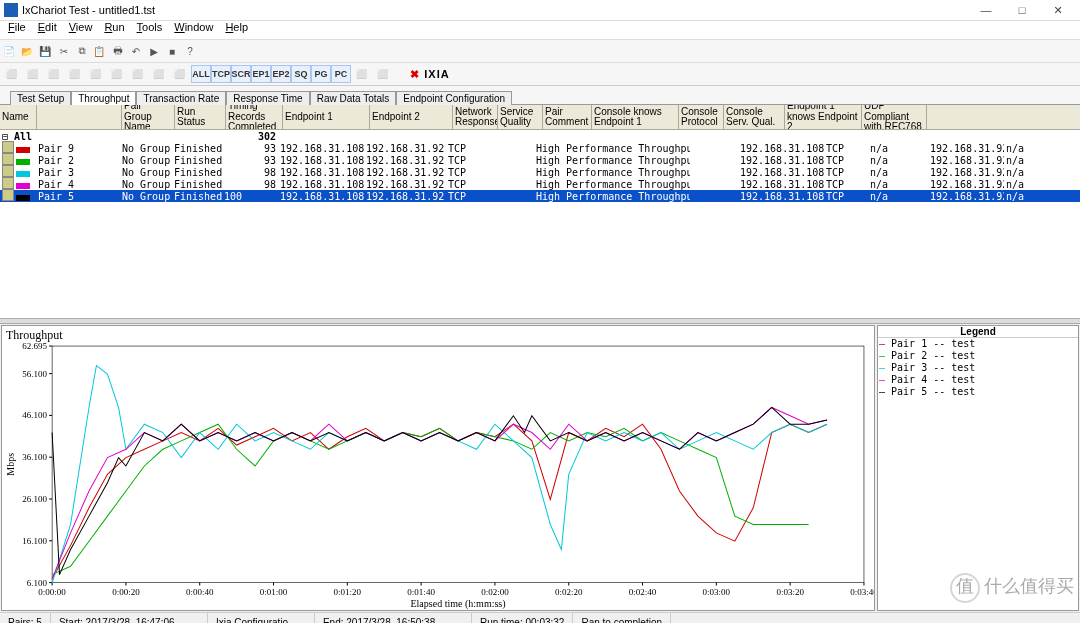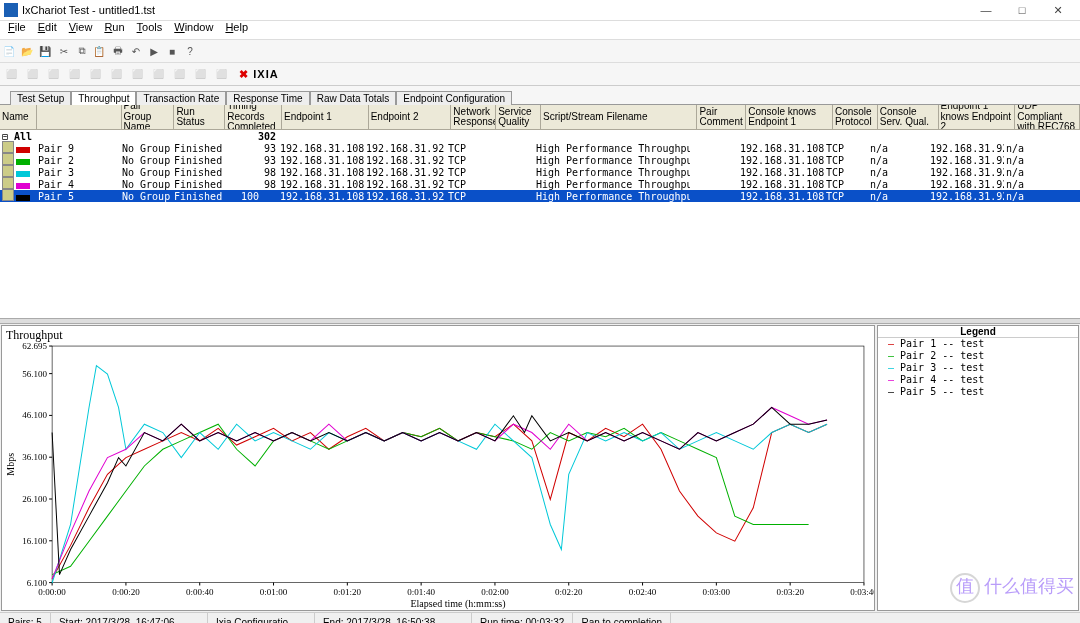--- a/index.html
+++ b/index.html
@@ -8,44 +8,44 @@
 .titlebar .title{flex:1}
 .titlebar .winbtn{width:36px;height:20px;display:flex;align-items:center;justify-content:center;color:#444}
 .menubar{height:18px;background:#fff;display:flex;align-items:flex-start;padding:0 2px;border-bottom:1px solid #ddd}
 .menubar span{padding:0 6px;cursor:default}
 .menubar span u{text-decoration:underline}
 .toolbar{height:22px;background:#f6f6f6;display:flex;align-items:center;padding:0 2px;gap:2px;border-bottom:1px solid #ddd}
 .toolbar .tb{width:16px;height:16px;display:inline-flex;align-items:center;justify-content:center;font-size:10px;color:#555}
 .toolbar2{height:22px;background:#f6f6f6;display:flex;align-items:center;padding:0 2px;gap:1px;border-bottom:1px solid #ccc}
 .toolbar2 .tb{width:18px;height:16px;display:inline-flex;align-items:center;justify-content:center;font-size:9px;color:#555;border:1px solid transparent}
 .toolbar2 .tb.box{background:#e8f0fe;border:1px solid #a8c6f0;color:#333;font-weight:bold}
-.toolbar2 .ixia{margin-left:6px;font-weight:bold;letter-spacing:1px}
+.toolbar2 .ixia{margin-left:16px;font-weight:bold;letter-spacing:1px}
 .toolbar2 .ixia .x{color:#d00}
 .tabstrip{height:18px;background:#f6f6f6;display:flex;align-items:flex-end;padding-left:10px;border-bottom:1px solid #999}
 .tabstrip .tab{padding:1px 6px;border:1px solid #999;border-bottom:none;background:#eee;margin-right:0px;font-size:10px;position:relative;top:1px}
 .tabstrip .tab.active{background:#fff}
 .grid-head{display:flex;background:#ece9d8;border-bottom:1px solid #aca899;font-size:10px;height:24px}
 .grid-head .h{border-right:1px solid #aca899;padding:1px 2px;display:flex;align-items:center;line-height:1.05;text-align:left;overflow:hidden}
 .grid-body{background:#fff;height:188px;overflow:hidden;font-family:"宋体","SimSun",monospace;font-size:10px}
 .row{display:flex;height:12px;align-items:center;white-space:nowrap}
 .row.sel{background:#0a50c8;color:#fff}
 .row .c{padding:0 2px;overflow:hidden}
 .row .sq{width:10px;height:10px;border:1px solid #888;display:inline-block;margin-right:2px}
 .row .ln{width:14px;height:6px;display:inline-block}
 .splitter{height:4px;background:#ddd;border-top:1px solid #aaa;border-bottom:1px solid #aaa}
 .bottom{display:flex;height:288px}
 .chart-area{flex:1;background:#fff;border:1px solid #999;margin:1px;position:relative}
 .chart-title{position:absolute;left:4px;top:2px;font-size:12px;font-family:"Times New Roman",serif}
 .chart-svg{position:absolute;inset:0}
 .legend-box{width:200px;background:#fff;border:1px solid #999;margin:1px;font-family:"宋体","SimSun",monospace;font-size:10px}
 .legend-title{text-align:center;font-weight:bold;border-bottom:1px solid #ccc;font-family:Arial}
-.legend-item{padding:0 10px;line-height:1.2}
+.legend-item{padding:0 1px;line-height:1.2}
 .statusbar{height:18px;background:#f0f0f0;border-top:1px solid #ccc;display:flex;align-items:center;font-size:10px}
 .statusbar .cell{padding:0 8px;border-right:1px solid #ccc;height:100%;display:flex;align-items:center}
-.watermark{position:absolute;right:6px;bottom:20px;font-size:18px;color:#8b5cf6;font-family:"SimHei",sans-serif;opacity:.6;pointer-events:none}
+.watermark{position:absolute;right:6px;bottom:20px;font-size:18px;color:#737373;font-family:"SimHei",sans-serif;opacity:.6;pointer-events:none}
 .watermark .circ{display:inline-block;width:26px;height:26px;border:2px solid #bbb;border-radius:50%;text-align:center;line-height:22px;margin-right:4px}
 .col-ico{width:32px}
 .col-name{width:80px}
 .col-grp{width:48px}
 .col-stat{width:46px}
 .col-tim{width:52px}
 .col-ep1{width:82px}
 .col-ep2{width:78px}
 .col-np{width:40px}
 .col-sq{width:40px}
@@ -95,20 +95,21 @@
 <div class="toolbar2">
   <span class="tb">⬜</span>
   <span class="tb">⬜</span>
   <span class="tb">⬜</span>
   <span class="tb">⬜</span>
   <span class="tb">⬜</span>
   <span class="tb">⬜</span>
   <span class="tb">⬜</span>
   <span class="tb">⬜</span>
   <span class="tb">⬜</span>
+  <span id="tb2box"><span class="tb box">ALL</span><span class="tb box">TCP</span><span class="tb box">SCR</span><span class="tb box">EP1</span><span class="tb box">EP2</span><span class="tb box">SQ</span><span class="tb box">PG</span><span class="tb box">PC</span></span>
   <span class="tb">⬜</span>
   <span class="tb">⬜</span>
   <span class="ixia"><span class="x">✖</span> <span>IXIA</span></span>
 </div>
 
 <div class="tabstrip" id="tabstrip">
     <div class="tab">Test Setup</div>
     <div class="tab active">Throughput</div>
     <div class="tab">Transaction Rate</div>
     <div class="tab">Response Time</div>
@@ -119,21 +120,20 @@
 <div class="grid-head">
   <div class="h" style="width:32px">Name</div>
   <div class="h col-name"></div>
   <div class="h col-grp">Pair Group Name</div>
   <div class="h col-stat">Run Status</div>
   <div class="h col-tim">Timing Records Completed</div>
   <div class="h col-ep1">Endpoint 1</div>
   <div class="h col-ep2">Endpoint 2</div>
   <div class="h col-np">Network Response</div>
   <div class="h col-sq">Service Quality</div>
-  <div class="h col-scr">Script/Stream Filename</div>
   <div class="h col-cm">Pair Comment</div>
   <div class="h col-ck1">Console knows Endpoint 1</div>
   <div class="h col-cp">Console Protocol</div>
   <div class="h col-csq">Console Serv. Qual.</div>
   <div class="h col-ek2">Endpoint 1 knows Endpoint 2</div>
   <div class="h col-udp">UDP Compliant with RFC768</div>
 </div>
 
 <div class="grid-body" id="gridbody">
     <div class="row">
@@ -213,21 +213,21 @@
       <span class="c col-cp">TCP</span>
       <span class="c col-csq">n/a</span>
       <span class="c col-ek2">192.168.31.92</span>
       <span class="c col-udp">n/a</span>
     </div>
     <div class="row sel">
       <span class="c col-ico"><span class="sq" style="background:#cc8"></span><span class="ln" style="background:#000000"></span></span>
       <span class="c col-name">Pair 5</span>
       <span class="c col-grp">No Group</span>
       <span class="c col-stat">Finished</span>
-      <span class="c col-tim" style="text-align:center">100</span>
+      <span class="c col-tim" style="text-align:left">100</span>
       <span class="c col-ep1">192.168.31.108</span>
       <span class="c col-ep2">192.168.31.92</span>
       <span class="c col-np">TCP</span>
       <span class="c col-sq"></span>
       <span class="c col-scr">High_Performance_Throughput.scr test</span>
       <span class="c col-cm"></span>
       <span class="c col-ck1">192.168.31.108</span>
       <span class="c col-cp">TCP</span>
       <span class="c col-csq">n/a</span>
       <span class="c col-ek2">192.168.31.92</span>

